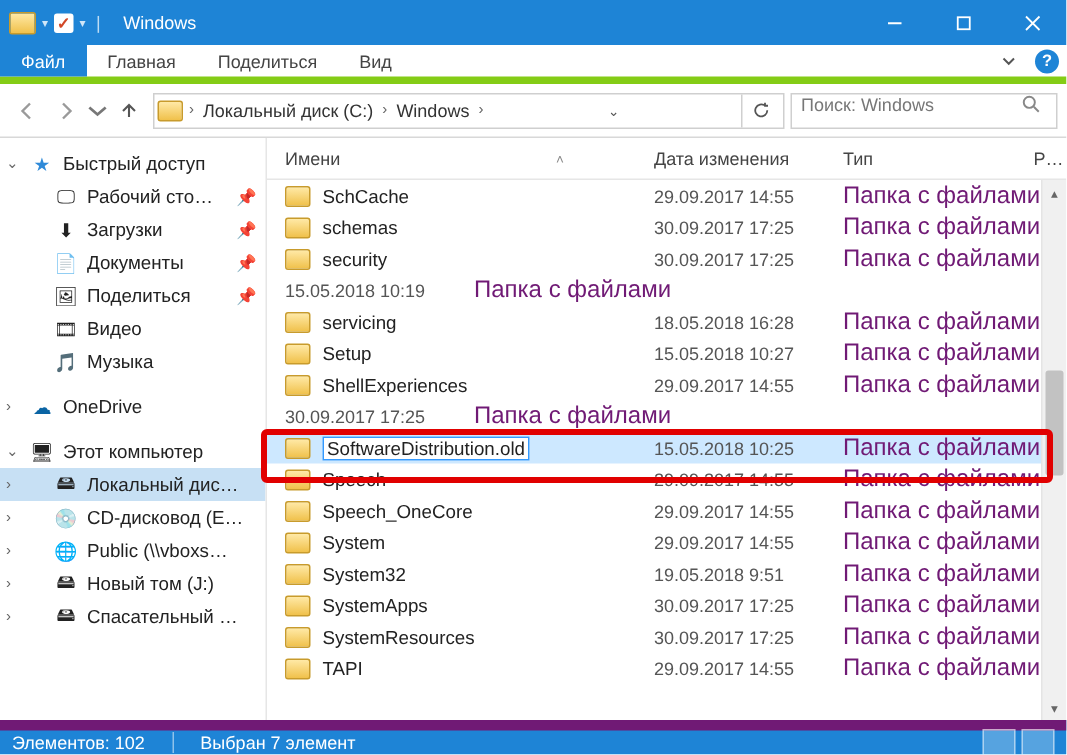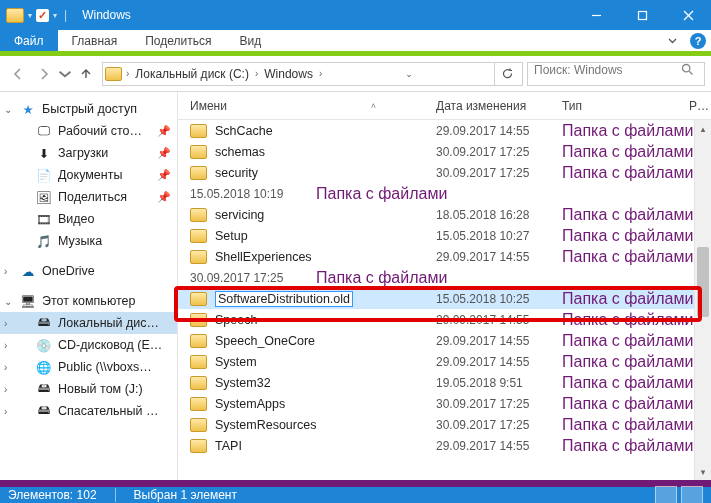--- a/index.html
+++ b/index.html
@@ -391,20 +391,20 @@
           <div class="thumb"></div>
         </div>
       <div class="down">▾</div>
     </div>
   </div>
 </div>
 
 <div class="statusbar">
   <span><span>Элементов:</span> <span>102</span></span>
   <span class="sep"></span>
-  <span>Выбран 1 элемент</span>
+  <span>Выбран 7 элемент</span>
   <div class="viewbtns">
     <div class="vb"></div>
     <div class="vb"></div>
   </div>
 </div>
 
 <div class="highlight-box"></div>
 
 </body></html>

